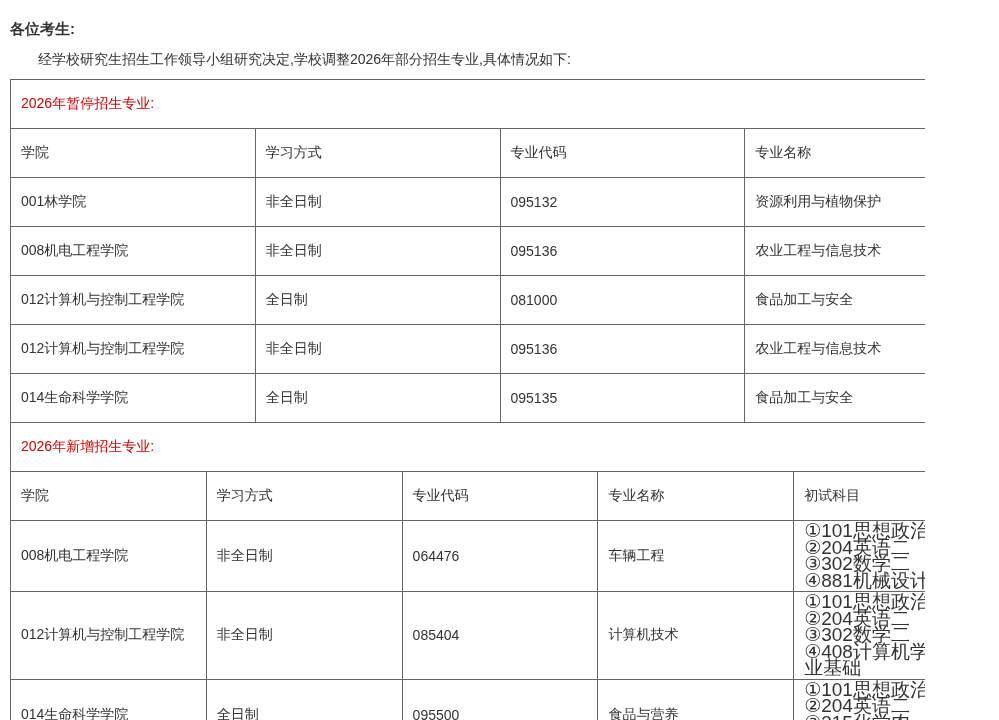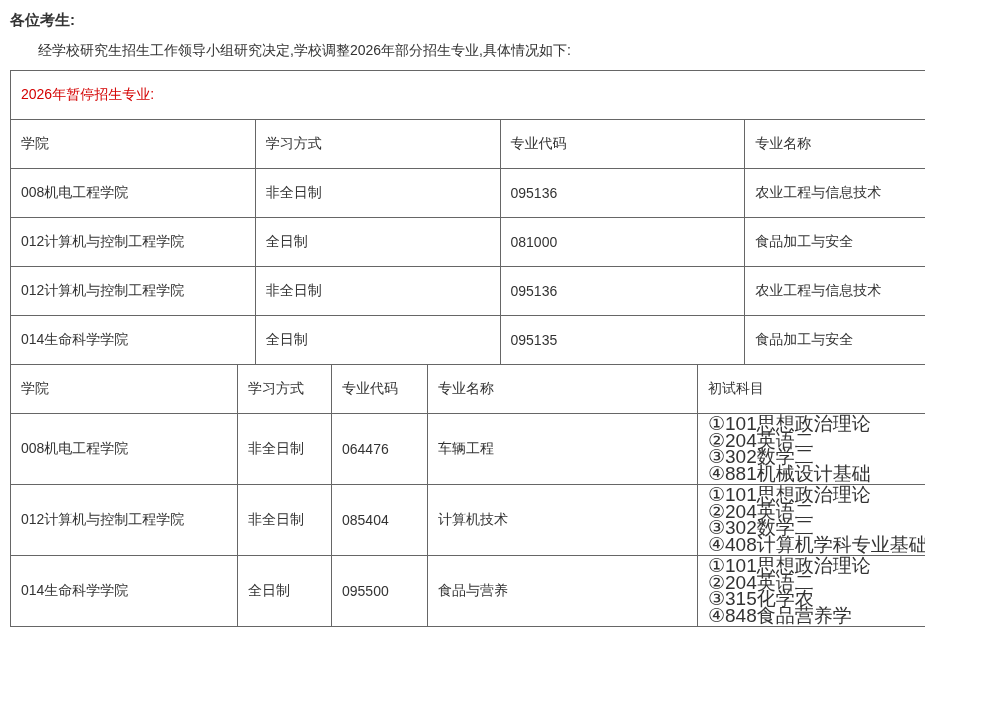--- a/index.html
+++ b/index.html
@@ -6,21 +6,21 @@
   html, body {
     margin: 0;
     width: 999px;
     height: 720px;
     overflow: hidden;
     background: #ffffff;
     font-family: "Liberation Sans", "DejaVu Sans", sans-serif;
     color: #333333;
   }
   .page {
-    padding: 9px 9px 0 10px;
+    padding: 18px 9px 0 10px;
     width: 925px;
     height: 720px;
     overflow: hidden;
   }
   .greeting {
     font-size: 15px;
     font-weight: bold;
     line-height: 22px;
     margin: 0;
   }
@@ -77,20 +77,26 @@
         <tr class="title-row">
       <td colspan="4">2026年暂停招生专业:</td>
     </tr>
     <tr class="header-row">
       <td class="s-c1">学院</td>
       <td class="s-c2">学习方式</td>
       <td class="s-c3">专业代码</td>
       <td class="s-c4">专业名称</td>
     </tr>
     <tr class="data-row">
+      <td>001林学院</td>
+      <td>非全日制</td>
+      <td>095132</td>
+      <td>资源利用与植物保护</td>
+    </tr>
+    <tr class="data-row">
       <td>008机电工程学院</td>
       <td>非全日制</td>
       <td>095136</td>
       <td>农业工程与信息技术</td>
     </tr>
     <tr class="data-row">
       <td>012计算机与控制工程学院</td>
       <td>全日制</td>
       <td>081000</td>
       <td>食品加工与安全</td>
@@ -105,20 +111,23 @@
       <td>014生命科学学院</td>
       <td>全日制</td>
       <td>095135</td>
       <td>食品加工与安全</td>
     </tr>
   </tbody>
     </table>
 
   <table class="notice added-tbl">
     <tbody>
+        <tr class="title-row">
+      <td colspan="5">2026年新增招生专业:</td>
+    </tr>
     <tr class="header-row">
       <td class="a-c1">学院</td>
       <td class="a-c2">学习方式</td>
       <td class="a-c3">专业代码</td>
       <td class="a-c4">专业名称</td>
       <td class="a-c5">初试科目</td>
     </tr>
     <tr class="data-row">
       <td>008机电工程学院</td>
       <td>非全日制</td>

